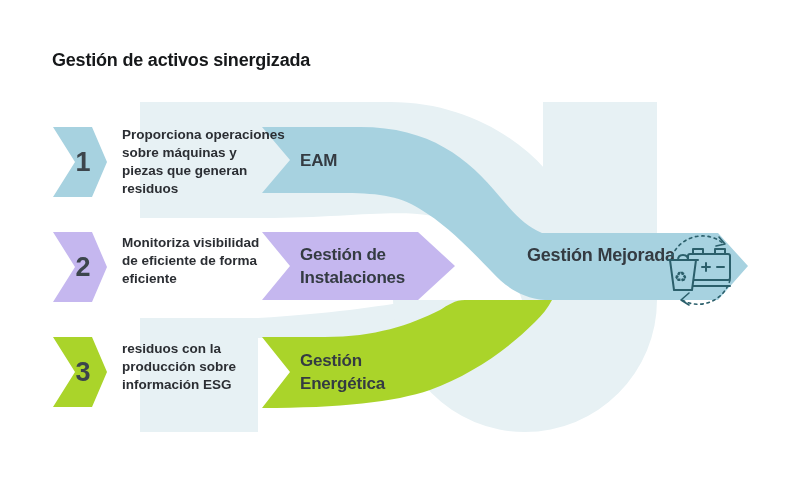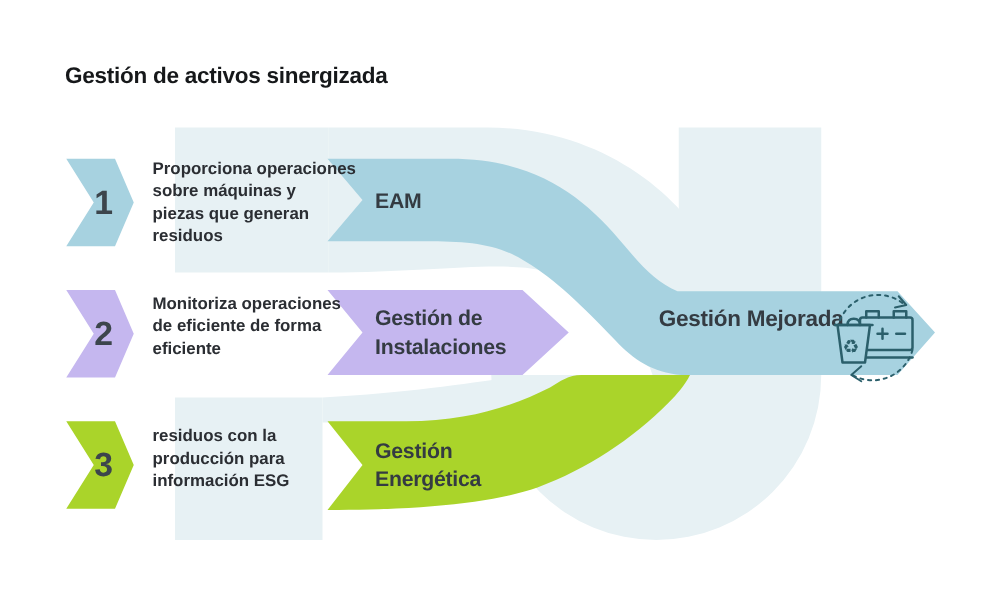--- a/index.html
+++ b/index.html
@@ -83,27 +83,27 @@
 <div class="abs step-num num2">2</div>
 <div class="abs step-num num3">3</div>
 
 <div class="abs step-text t1">
   <div>Proporciona operaciones</div>
   <div>sobre máquinas y</div>
   <div>piezas que generan</div>
   <div>residuos</div>
 </div>
 <div class="abs step-text t2">
-  <div>Monitoriza operaciones</div>
+  <div>Monitoriza visibilidad</div>
   <div>de eficiente de forma</div>
   <div>eficiente</div>
 </div>
 <div class="abs step-text t3">
   <div>residuos con la</div>
-  <div>producción para</div>
+  <div>producción sobre</div>
   <div>información ESG</div>
 </div>
 
 <div class="abs band-label l1">
   <div>EAM</div>
 </div>
 <div class="abs band-label l2">
   <div>Gestión de</div>
   <div>Instalaciones</div>
 </div>

